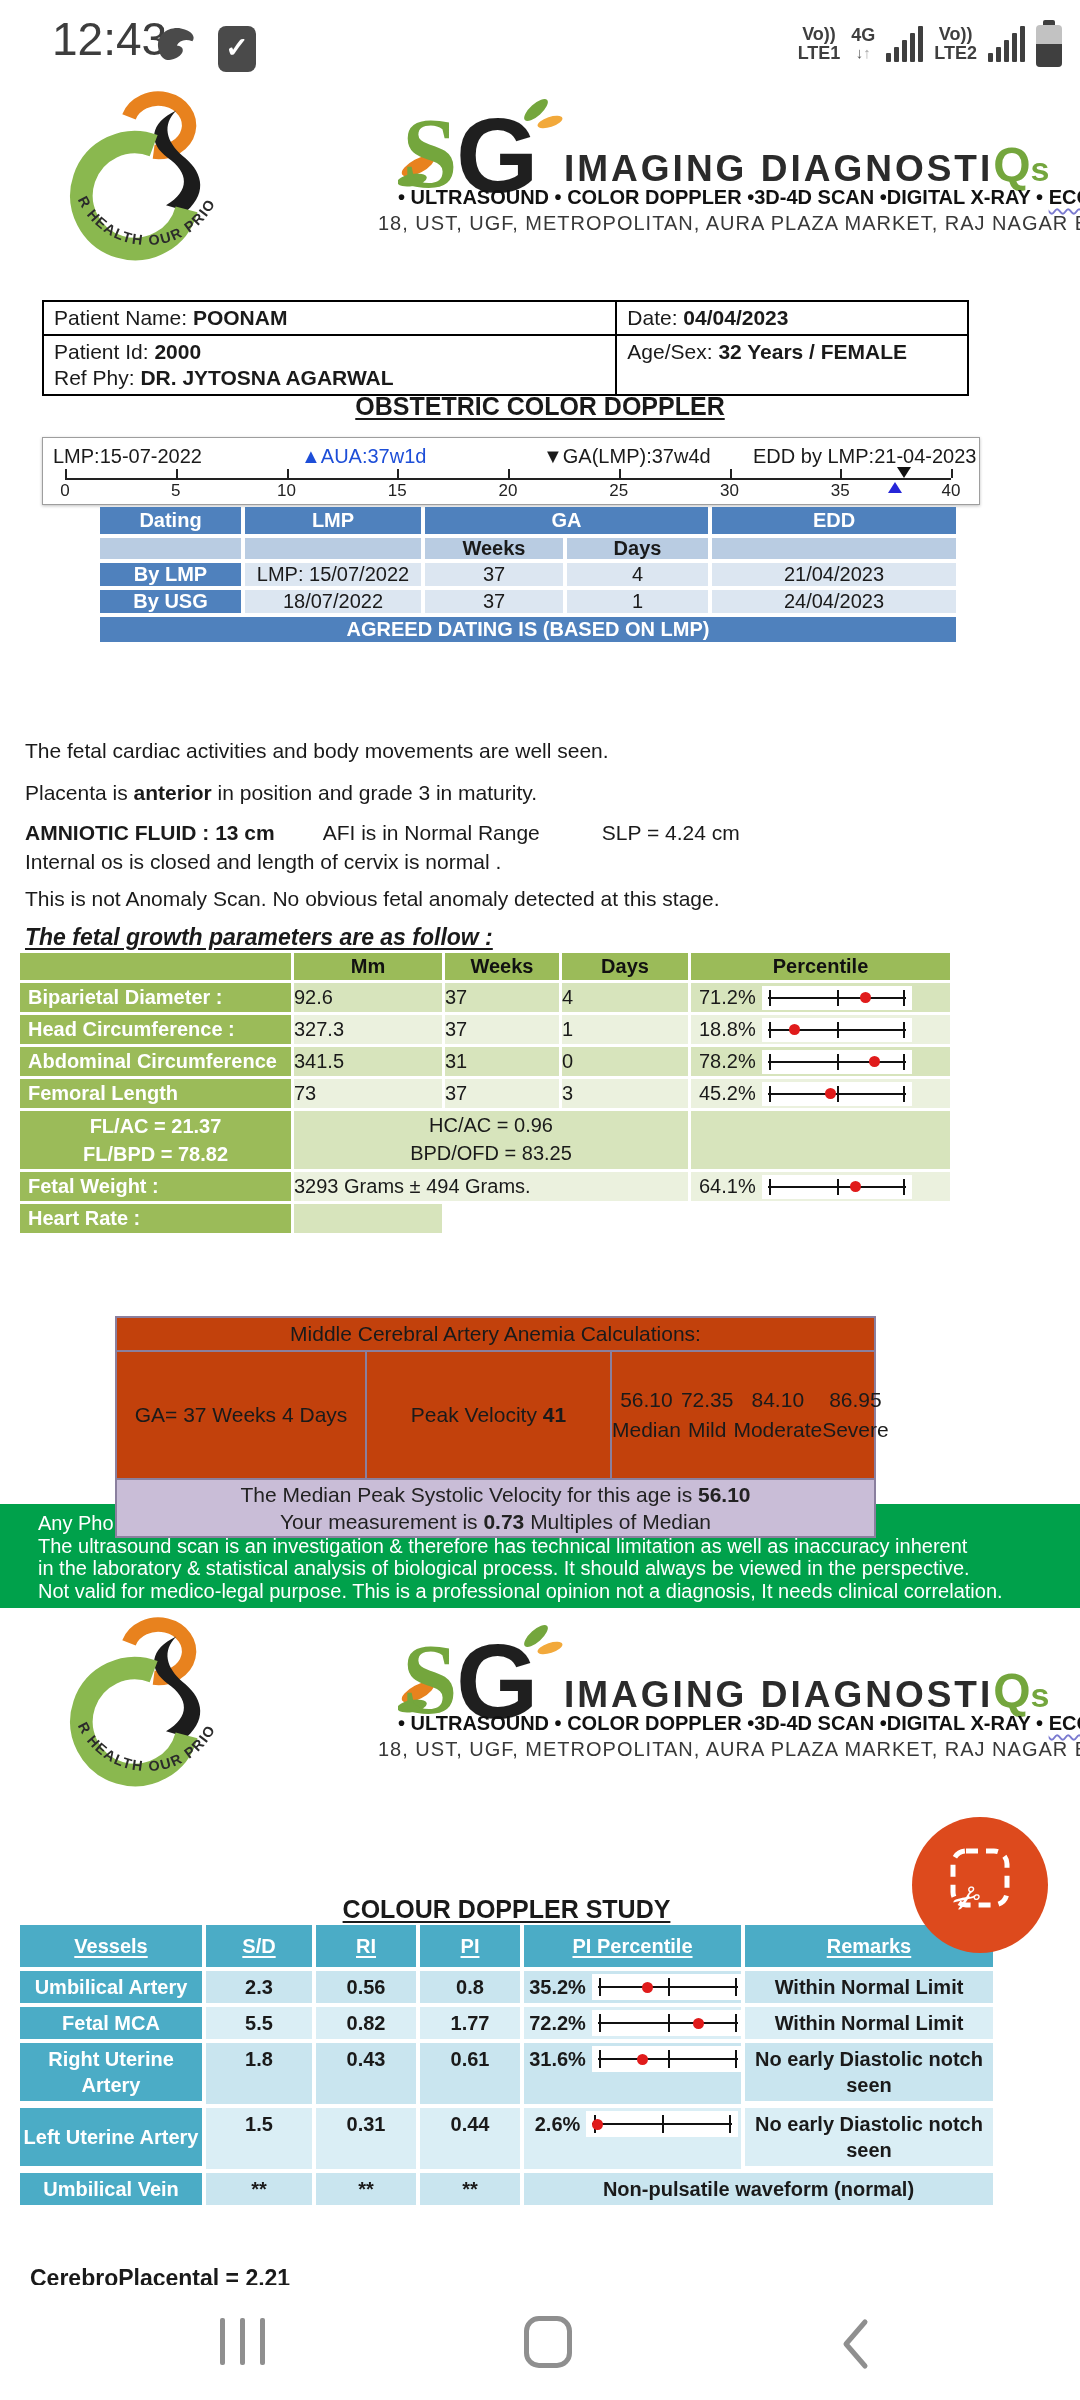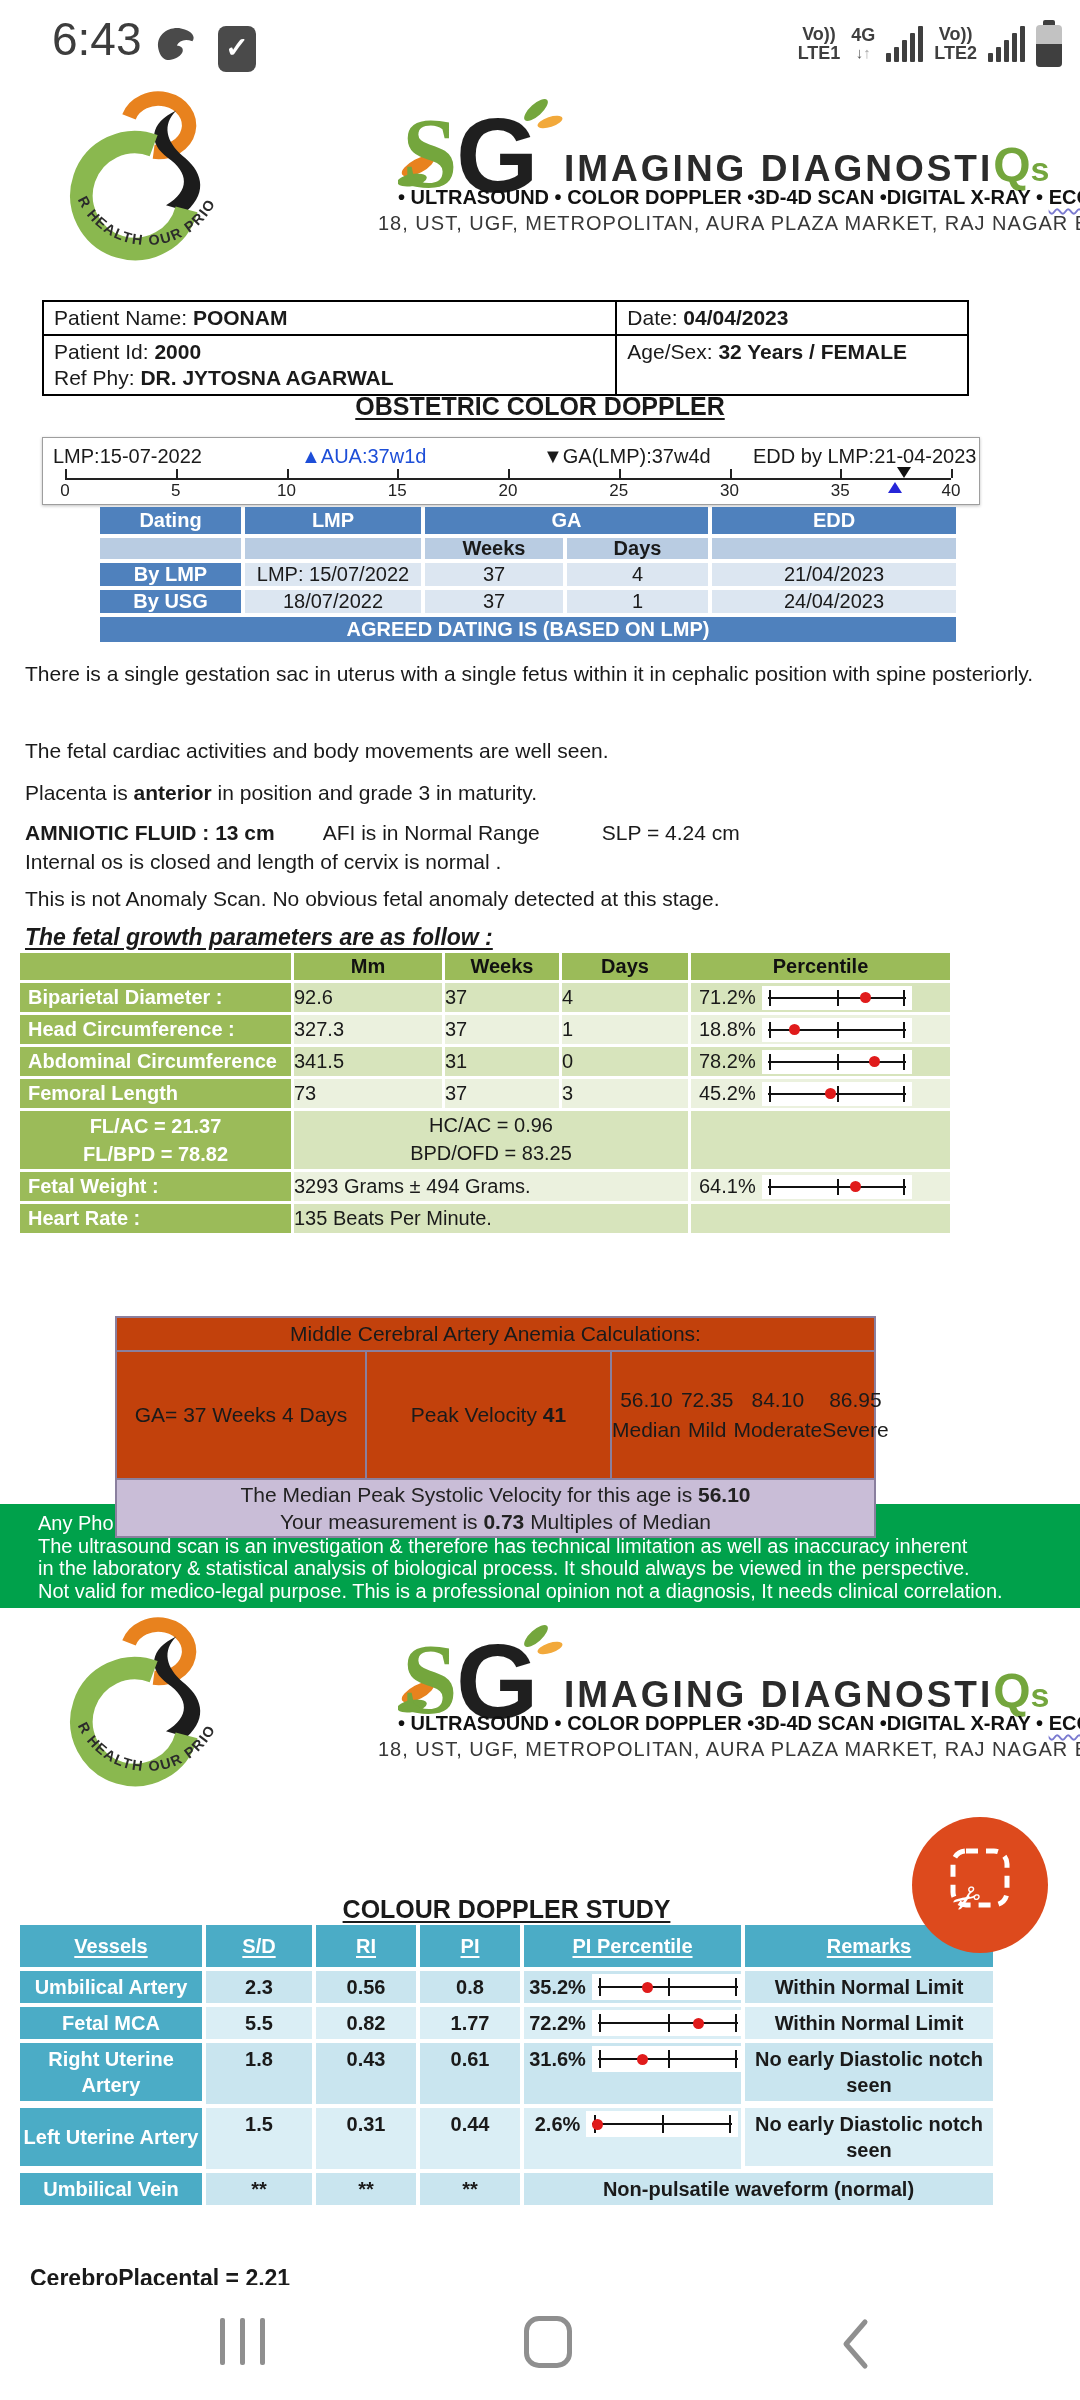--- a/index.html
+++ b/index.html
@@ -145,21 +145,21 @@
   .nav-recents i{width:5px;height:47px;background:#8f8f8f;border-radius:2px;}
   .nav-home{position:absolute;left:524px;top:2316px;width:38px;height:42px;border:5px solid #8f8f8f;border-radius:15px;}
   .nav-back{position:absolute;left:841px;top:2318px;}
 </style>
 </head>
 <body>
 
 <div class="page">
 
   <div>
-    <div class="sb-time">6:43</div>
+    <div class="sb-time">12:43</div>
     <div class="sb-swoosh">
       <svg width="48" height="48" viewBox="0 0 24 24">
           <path d="M3.2 13.5 C1.8 6.5 8 2.2 14.5 3.2 C20 4.1 22 7.5 20.2 9.6 C16.5 8.2 13.6 9.2 12.4 11.8 C16.2 12 16.6 15.6 12.6 17.8 C8 20.4 4.3 18.9 3.2 13.5 Z" fill="#4a4a4a"></path>
         </svg>
     </div>
     <div class="sb-check">✓</div>
     <div class="sb-right">
       <div class="sb-stack">
         <span>Vo))</span>
         <span>LTE1</span>
@@ -286,21 +286,20 @@
     <div class="dc">4</div>
     <div class="dc">21/04/2023</div>
     <div class="lbl">By USG</div>
     <div class="dc">18/07/2022</div>
     <div class="dc">37</div>
     <div class="dc">1</div>
     <div class="dc">24/04/2023</div>
     <div class="ft">AGREED DATING IS (BASED ON LMP)</div>
   </div>
 
-  <div class="para just" style="top:650px;">There is a single gestation sac in uterus with a single fetus within it in  cephalic position with spine posteriorly.</div>
   <div class="para" style="top:738px;">The fetal cardiac activities and body movements are well seen.</div>
   <div class="para" style="top:780px;"><span>Placenta is </span><span class="bold">anterior</span><span> in position and grade 3 in maturity.</span></div>
   <div class="para" style="top:820px;"><span class="bold">AMNIOTIC FLUID : 13 cm</span><span class="gap1"></span><span>AFI is in Normal Range</span><span class="gap2"></span><span>SLP =  4.24 cm</span></div>
   <div class="para" style="top:849px;">Internal os is closed and length of cervix is normal .</div>
   <div class="para" style="top:886px;">This is not Anomaly Scan. No obvious fetal anomaly detected at this stage.</div>
   <div class="gheading" style="top:924px;">The fetal growth parameters are as follow :</div>
 
   <div class="gtable">
     <div class="gh"></div>
     <div class="gh">Mm</div>
@@ -380,21 +379,20 @@
         <span>64.1%</span>
         <span class="plot" style="--p: 64.1;">
           <i class="t0"></i>
           <i class="t1"></i>
           <i class="t2"></i>
           <b></b>
         </span>
       </div>
 
     <div class="gl">Heart Rate :</div>
-    <div class="gc bgA span3">135 Beats Per Minute.</div>
     <div class="gc bgA"></div>
   </div>
 
   <div class="band">
     <div style="top:8px;">Any Pho</div>
     <div style="top:31px;">The ultrasound scan is an investigation &amp; therefore has technical limitation as well as inaccuracy inherent</div>
     <div style="top:53px;">in the laboratory &amp; statistical analysis of biological process. It should always be viewed in the perspective.</div>
     <div style="top:76px;">Not valid for medico-legal purpose. This is a professional opinion not a diagnosis, It needs clinical correlation.</div>
   </div>
 

